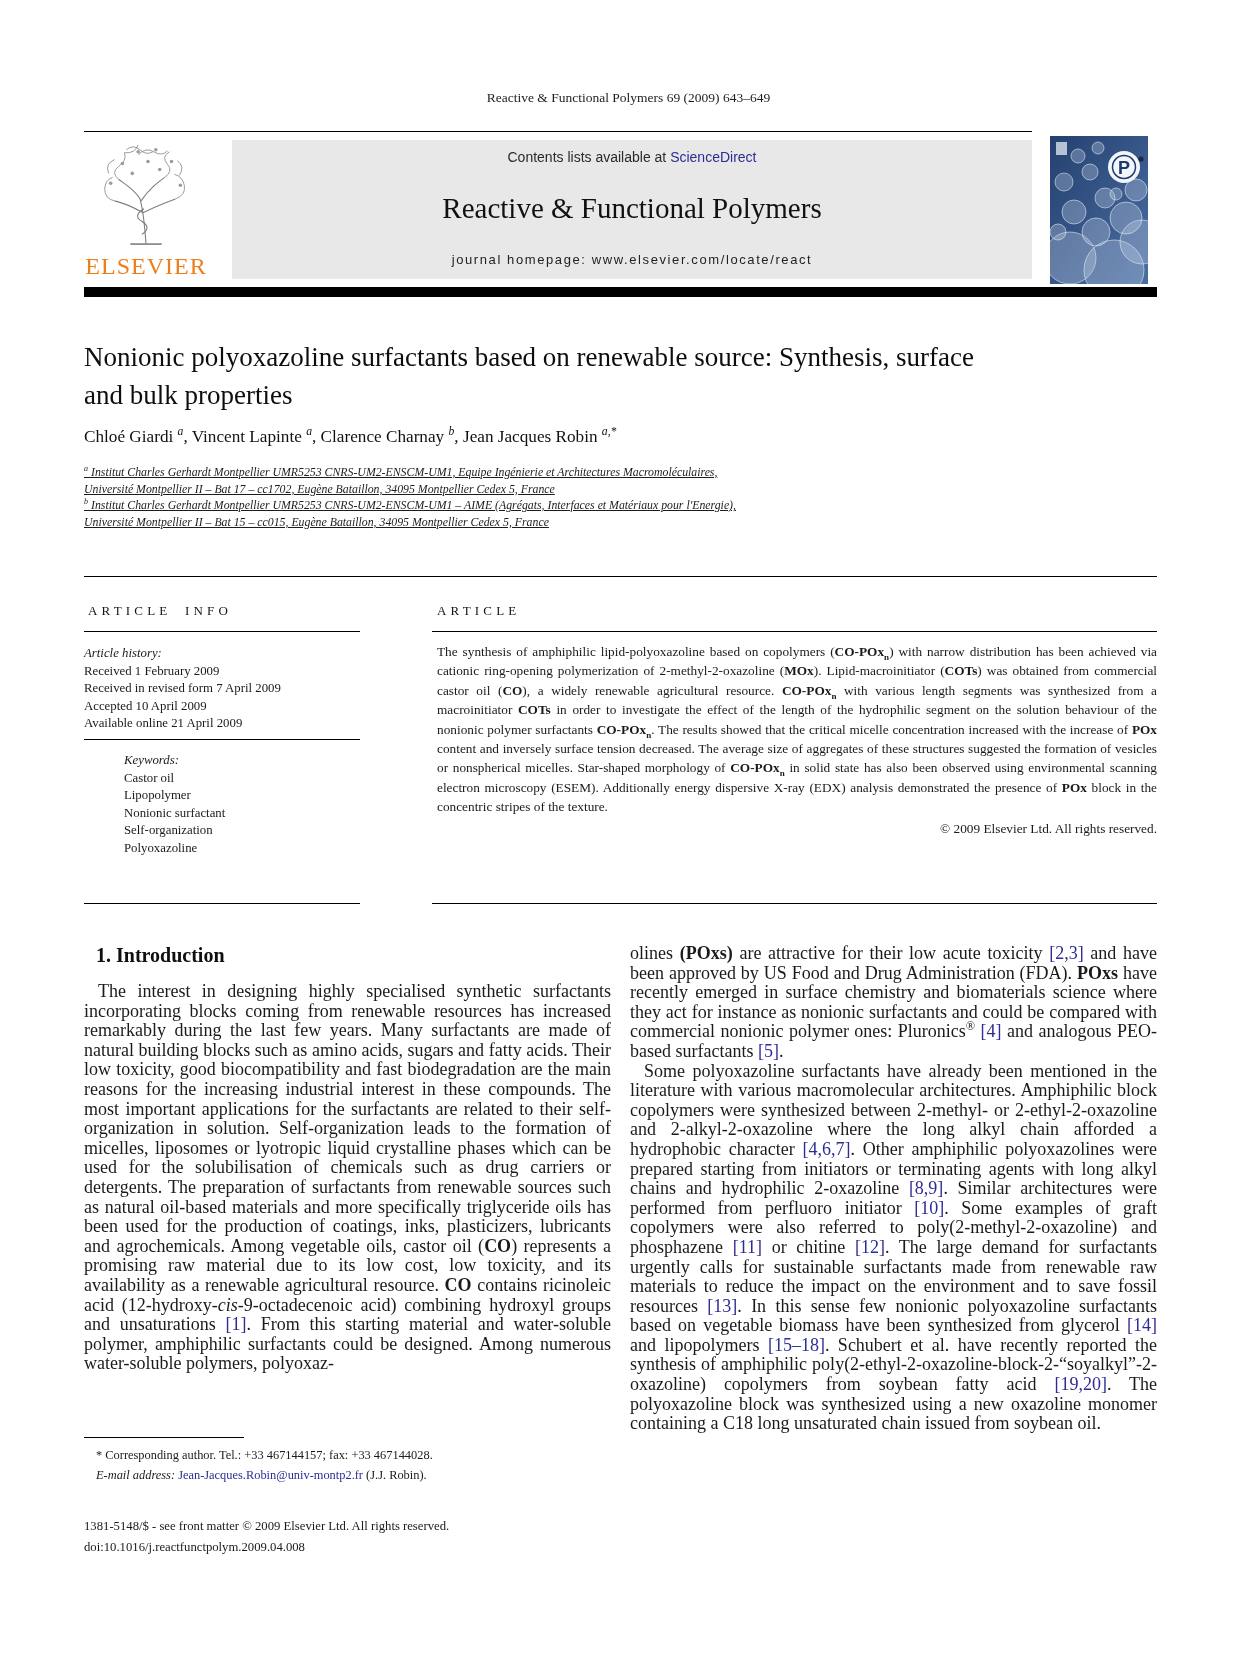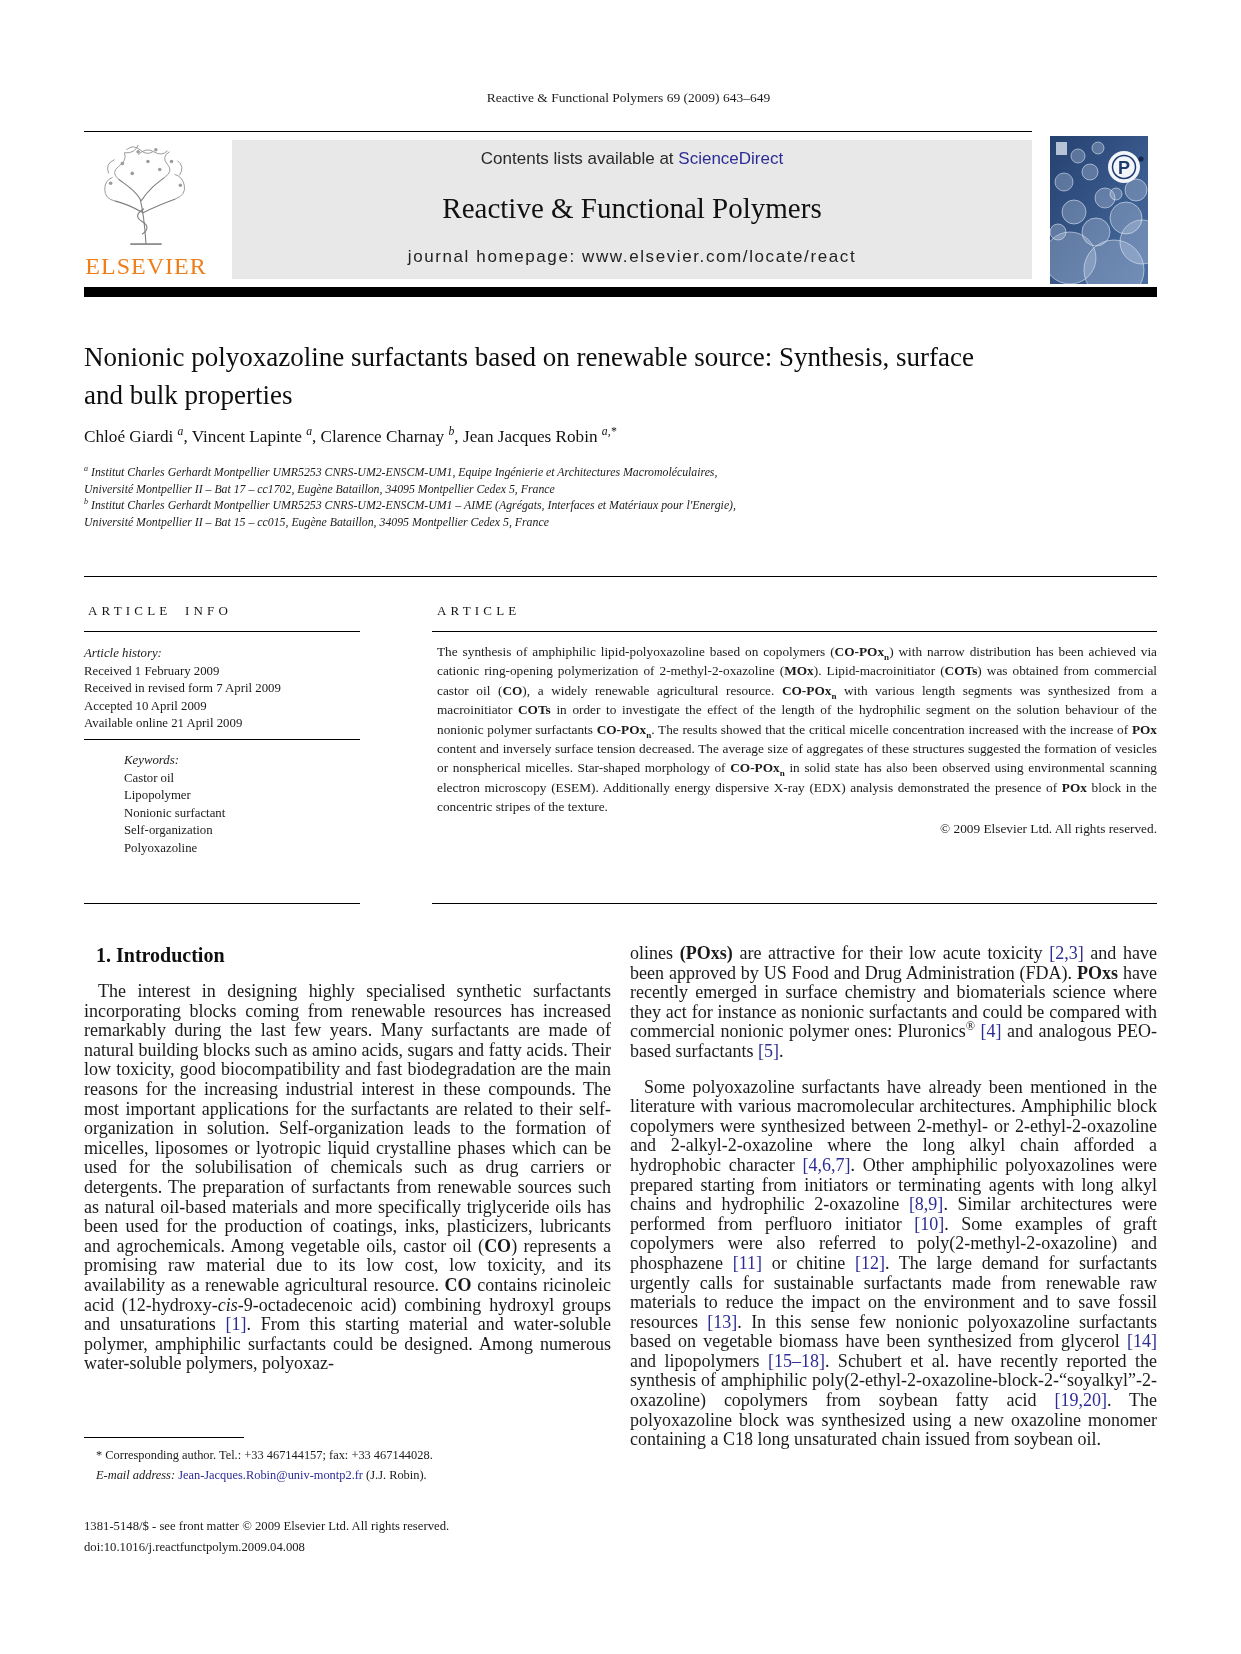--- a/index.html
+++ b/index.html
@@ -9,48 +9,48 @@
     font-family:"Liberation Serif", serif; color:#161616; overflow:hidden;
   }
   .rule { position:absolute; background:#000; height:1px; }
   .citation { position:absolute; top:90px; left:92px; width:1073px; text-align:center; font-size:13.5px; color:#1d1d1d; }
 
   
   .logo { position:absolute; left:84px; top:140px; width:124px; height:140px; text-align:center; }
   .logo-text { position:absolute; bottom:0; left:0; width:100%; font-size:24px; letter-spacing:1px; color:#ef7d1a; font-family:"Liberation Serif", serif; }
   .gray-box { position:absolute; left:232px; top:140px; width:800px; height:139px; background:#e8e8e8;
     display:flex; flex-direction:column; justify-content:space-between; align-items:center; padding:9px 10px 12px 10px; }
-  .contents-line { font-family:"Liberation Sans", sans-serif; font-size:17px; color:#2a2a2a; }
+  .contents-line { font-family:"Liberation Sans", sans-serif; font-size:14px; color:#2a2a2a; }
   .journal-title { font-size:29px; color:#111; }
-  .homepage { font-family:"Liberation Sans", sans-serif; font-size:17px; letter-spacing:1.6px; color:#222; }
+  .homepage { font-family:"Liberation Sans", sans-serif; font-size:13px; letter-spacing:1.6px; color:#222; }
   .cover { position:absolute; left:1050px; top:136px; width:98px; height:148px; }
   .black-bar { position:absolute; left:84px; top:287px; width:1073px; height:10px; background:#000; }
 
   
   .title { position:absolute; left:84px; top:338px; width:900px; font-size:27px; line-height:38px; font-weight:normal; color:#0d0d0d; }
   .authors { position:absolute; left:84px; top:427px; width:1000px; font-size:17.2px; color:#111; }
   .authors sup { font-style:italic; }
-  .affils { position:absolute; left:84px; top:464px; width:1073px; font-size:11.8px; line-height:16.6px; font-style:italic; color:#1c1c1c; }
+  .affils { position:absolute; left:84px; top:464px; width:1073px; font-size:11.8px; line-height:16.6px; font-style:italic; color:#1c1c1c;text-decoration:underline; }
   sup { font-size:68%; line-height:0; vertical-align:super; }
   sub { font-size:68%; line-height:0; vertical-align:sub; }
 
   
   .block-head { position:absolute; font-size:13px; letter-spacing:4.2px; word-spacing:6px; color:#141414; }
   .info-col { position:absolute; left:84px; width:290px; font-size:12.8px; line-height:17.6px; color:#1a1a1a; }
   .info-label { font-style:italic; }
   .abstract-text { position:absolute; left:437px; top:642px; width:720px; font-size:13.3px; line-height:19.4px; text-align:justify; color:#1a1a1a; }
   .abstract-copyright { text-align:right; margin-top:2px; }
 
   
   .sec-heading { position:absolute; left:84px; top:944px; font-size:20px; font-weight:bold; color:#0f0f0f;margin-left:12px; }
   .col { position:absolute; width:527px; font-size:18px; line-height:19.6px; text-align:justify; color:#1a1a1a; }
   .col-left { left:84px; top:982px; }
   .col-right { left:630px; top:944px; }
   .para-indent { text-indent:14px; }
-  .col p + p { margin-top:16px; }
+  .col p + p { margin-top:0; }
 
   .ref, .lnk { color:#2c2c94; }
 
   
   .fn-rule { position:absolute; left:84px; top:1437px; width:160px; height:1px; background:#000; }
   .footnote { position:absolute; left:96px; top:1446px; width:520px; font-size:12.4px; line-height:19.8px; color:#1a1a1a; }
   .footer { position:absolute; left:84px; top:1516px; width:600px; font-size:12.7px; line-height:20.5px; color:#1a1a1a; }
 </style>
 </head>
 <body>

